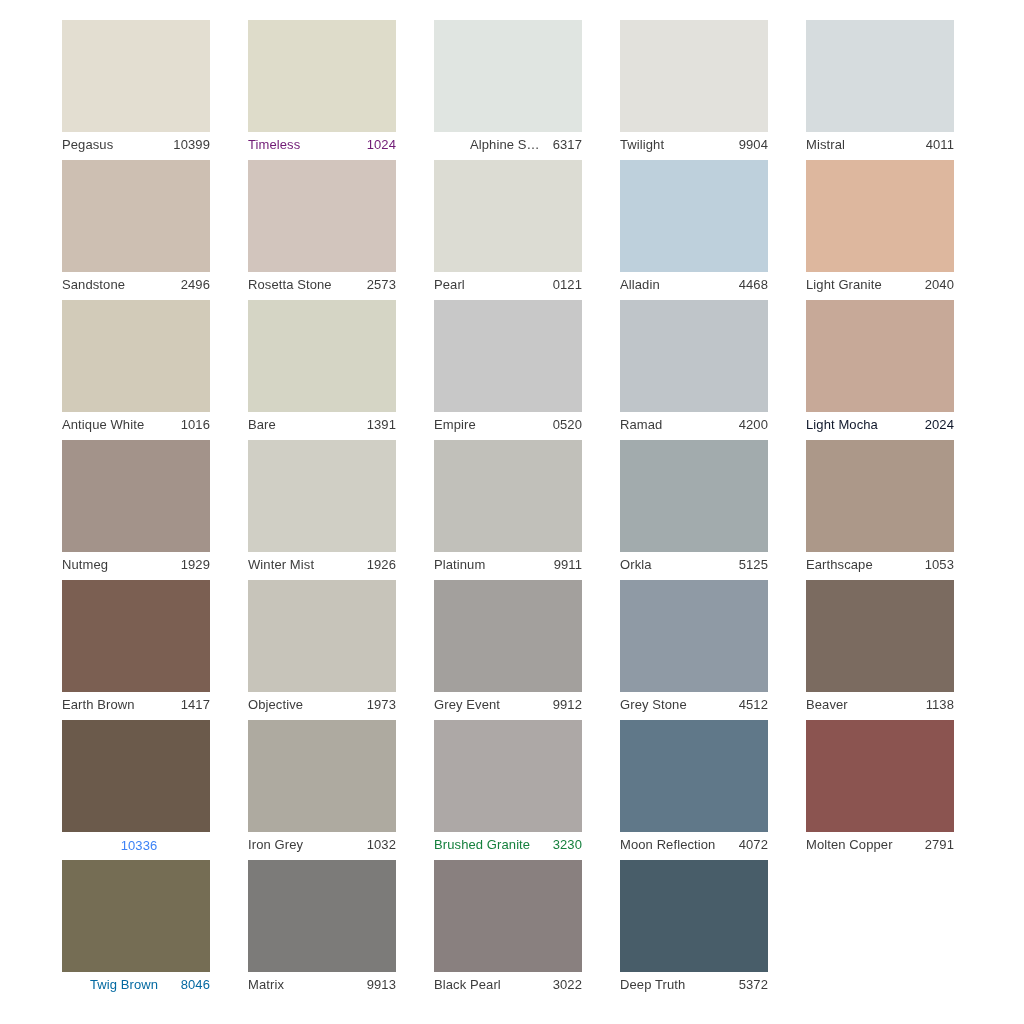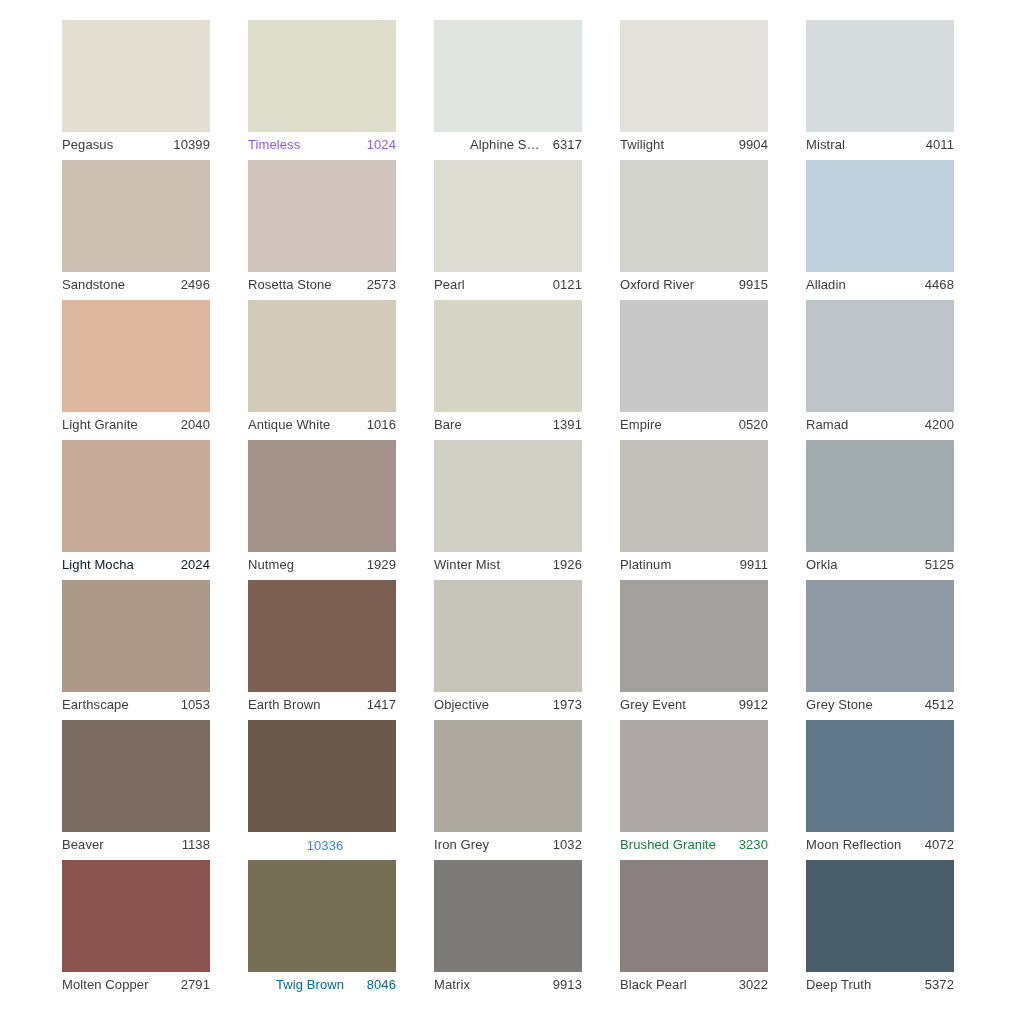--- a/index.html
+++ b/index.html
@@ -73,21 +73,21 @@
 <main id="swatch-chart" style="background: rgb(255, 255, 255);">
     <div class="swatch-cell">
       <div class="swatch-chip" style="background: rgb(227, 222, 209);"></div>
       <div class="swatch-label" style="color: rgb(60, 60, 60);">
         <span class="swatch-name">Pegasus</span>
         <span class="swatch-code">10399</span>
       </div>
     </div>
     <div class="swatch-cell">
       <div class="swatch-chip" style="background: rgb(222, 220, 202);"></div>
-      <div class="swatch-label" style="color: #8b5cf6;">
+      <div class="swatch-label" style="color: #701a75;">
         <span class="swatch-name">Timeless</span>
         <span class="swatch-code">1024</span>
       </div>
     </div>
     <div class="swatch-cell">
       <div class="swatch-chip" style="background: rgb(224, 229, 225);"></div>
       <div class="swatch-label" style="color: rgb(60, 60, 60); margin-left: 36px;">
         <span class="swatch-name">Alphine Snow</span>
         <span class="swatch-code">6317</span>
       </div>
@@ -121,27 +121,20 @@
       </div>
     </div>
     <div class="swatch-cell">
       <div class="swatch-chip" style="background: rgb(220, 220, 211);"></div>
       <div class="swatch-label" style="color: rgb(60, 60, 60);">
         <span class="swatch-name">Pearl</span>
         <span class="swatch-code">0121</span>
       </div>
     </div>
     <div class="swatch-cell">
-      <div class="swatch-chip" style="background: rgb(211, 211, 205);"></div>
-      <div class="swatch-label" style="color: rgb(60, 60, 60);">
-        <span class="swatch-name">Oxford River</span>
-        <span class="swatch-code">9915</span>
-      </div>
-    </div>
-    <div class="swatch-cell">
       <div class="swatch-chip" style="background: rgb(190, 208, 220);"></div>
       <div class="swatch-label" style="color: rgb(60, 60, 60);">
         <span class="swatch-name">Alladin</span>
         <span class="swatch-code">4468</span>
       </div>
     </div>
     <div class="swatch-cell">
       <div class="swatch-chip" style="background: rgb(221, 183, 158);"></div>
       <div class="swatch-label" style="color: rgb(60, 60, 60);">
         <span class="swatch-name">Light Granite</span>

